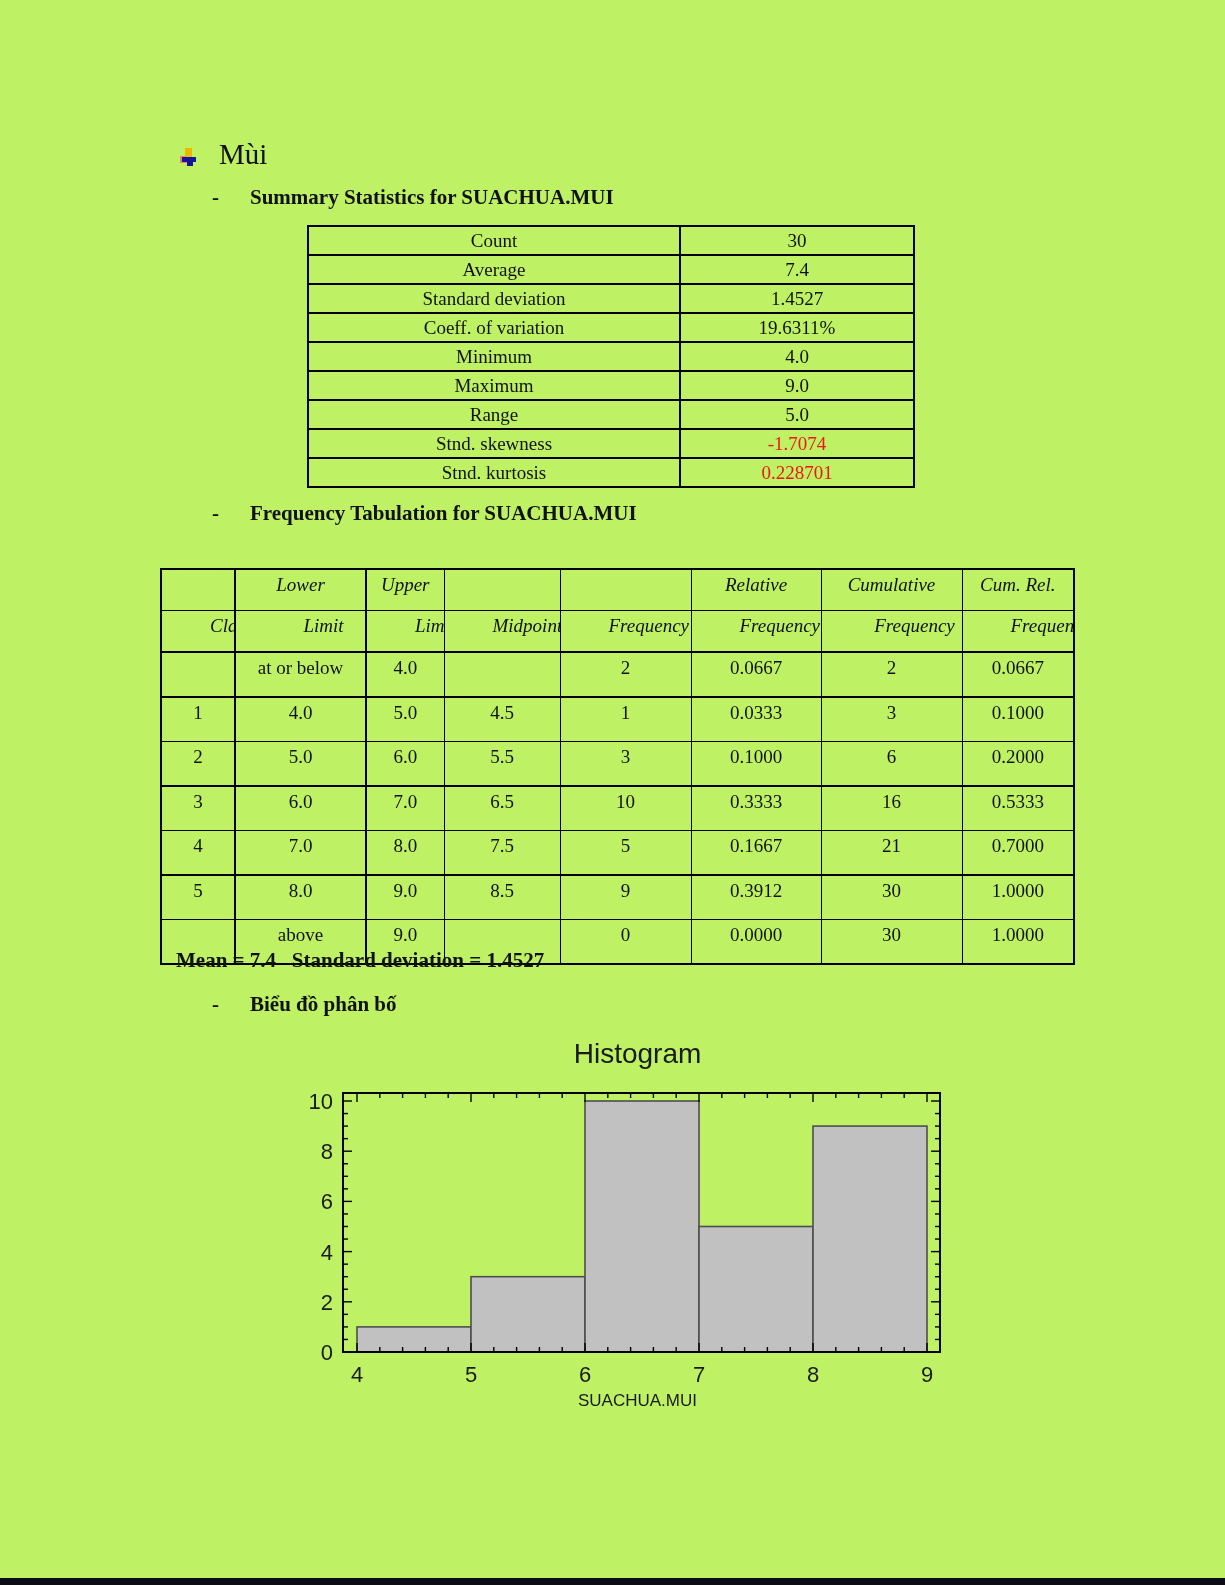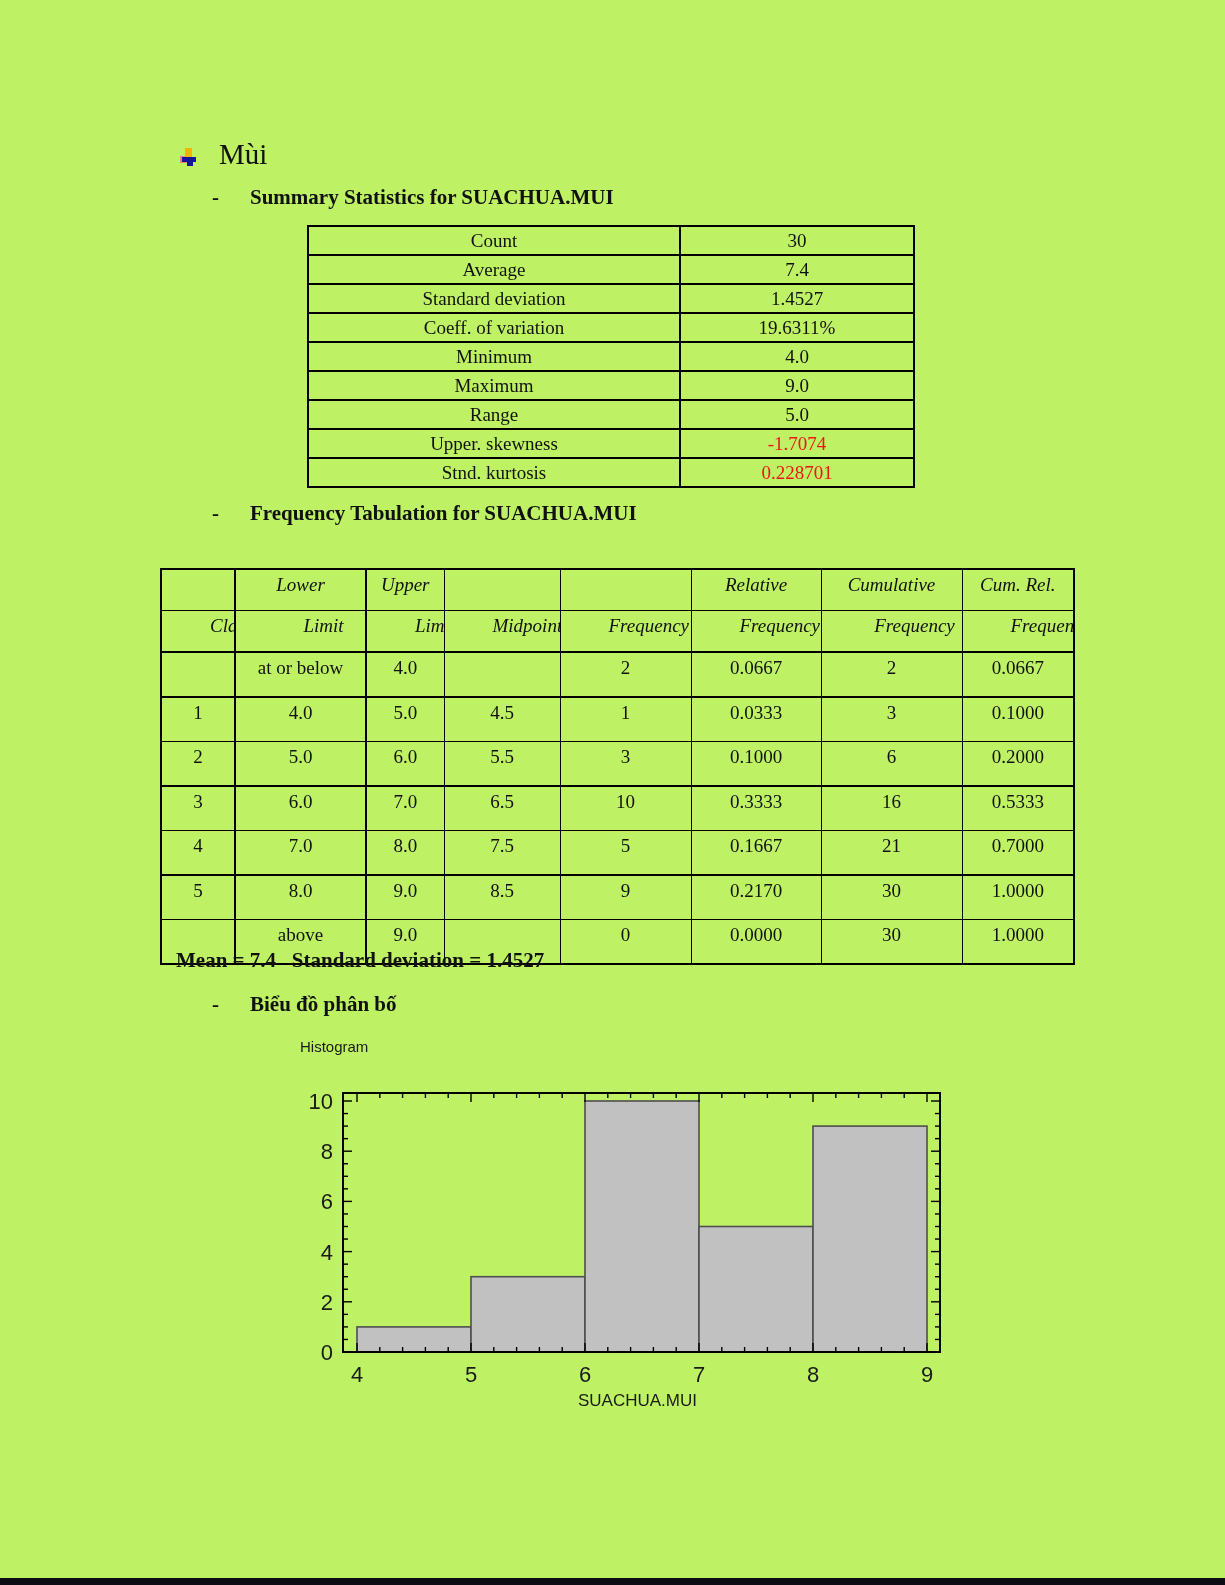--- a/index.html
+++ b/index.html
@@ -39,22 +39,22 @@
   .freq th:last-child,.freq td:last-child{border-right:2px solid #000;}
   .freq th:nth-child(1),.freq td:nth-child(1){border-right:2px solid #000;}
   .freq th:nth-child(2),.freq td:nth-child(2){border-right:2px solid #000;}
   .freq tr.thick-top td{border-top:2px solid #000;}
   .freq tr:last-child td{border-bottom:2px solid #000;}
   
   .mean-note{position:absolute;left:176px;top:948px;font-weight:bold;font-size:21px;white-space:pre;}
   
   .chart{position:absolute;left:300px;top:1038px;width:675px;height:396px;
          font-family:"Liberation Sans", sans-serif;}
-  .chart-title{position:absolute;top:0;left:0;width:100%;text-align:left;
-               font-size:15px;color:#1a1a1a;}
+  .chart-title{position:absolute;top:0;left:0;width:100%;text-align:center;
+               font-size:28px;color:#1a1a1a;}
   .chart svg{position:absolute;left:0;top:48px;}
   .chart-xlabel{position:absolute;top:353px;left:0;width:100%;text-align:center;
                 font-size:17px;color:#1a1a1a;}
   
   .bottom-bar{position:absolute;left:0;top:1578px;width:1225px;height:7px;background:#0c0c14;}
 </style>
 </head>
 <body>
 
 <div class="page">
@@ -102,21 +102,21 @@
         </tr>
         <tr>
           <td>Maximum</td>
           <td>9.0</td>
         </tr>
         <tr>
           <td>Range</td>
           <td>5.0</td>
         </tr>
         <tr>
-          <td>Upper. skewness</td>
+          <td>Stnd. skewness</td>
           <td style="color: rgb(238, 21, 21);">-1.7074</td>
         </tr>
         <tr>
           <td>Stnd. kurtosis</td>
           <td style="color: rgb(238, 21, 21);">0.228701</td>
         </tr>
       </tbody>
   </table>
 
   <div class="h-item" style="top:500px;">
@@ -207,21 +207,21 @@
           <td>0.1667</td>
           <td>21</td>
           <td>0.7000</td>
         </tr>
         <tr class="thick-top">
           <td>5</td>
           <td>8.0</td>
           <td>9.0</td>
           <td>8.5</td>
           <td>9</td>
-          <td>0.2170</td>
+          <td>0.3912</td>
           <td>30</td>
           <td>1.0000</td>
         </tr>
         <tr>
           <td></td>
           <td>above</td>
           <td>9.0</td>
           <td></td>
           <td>0</td>
           <td>0.0000</td>

